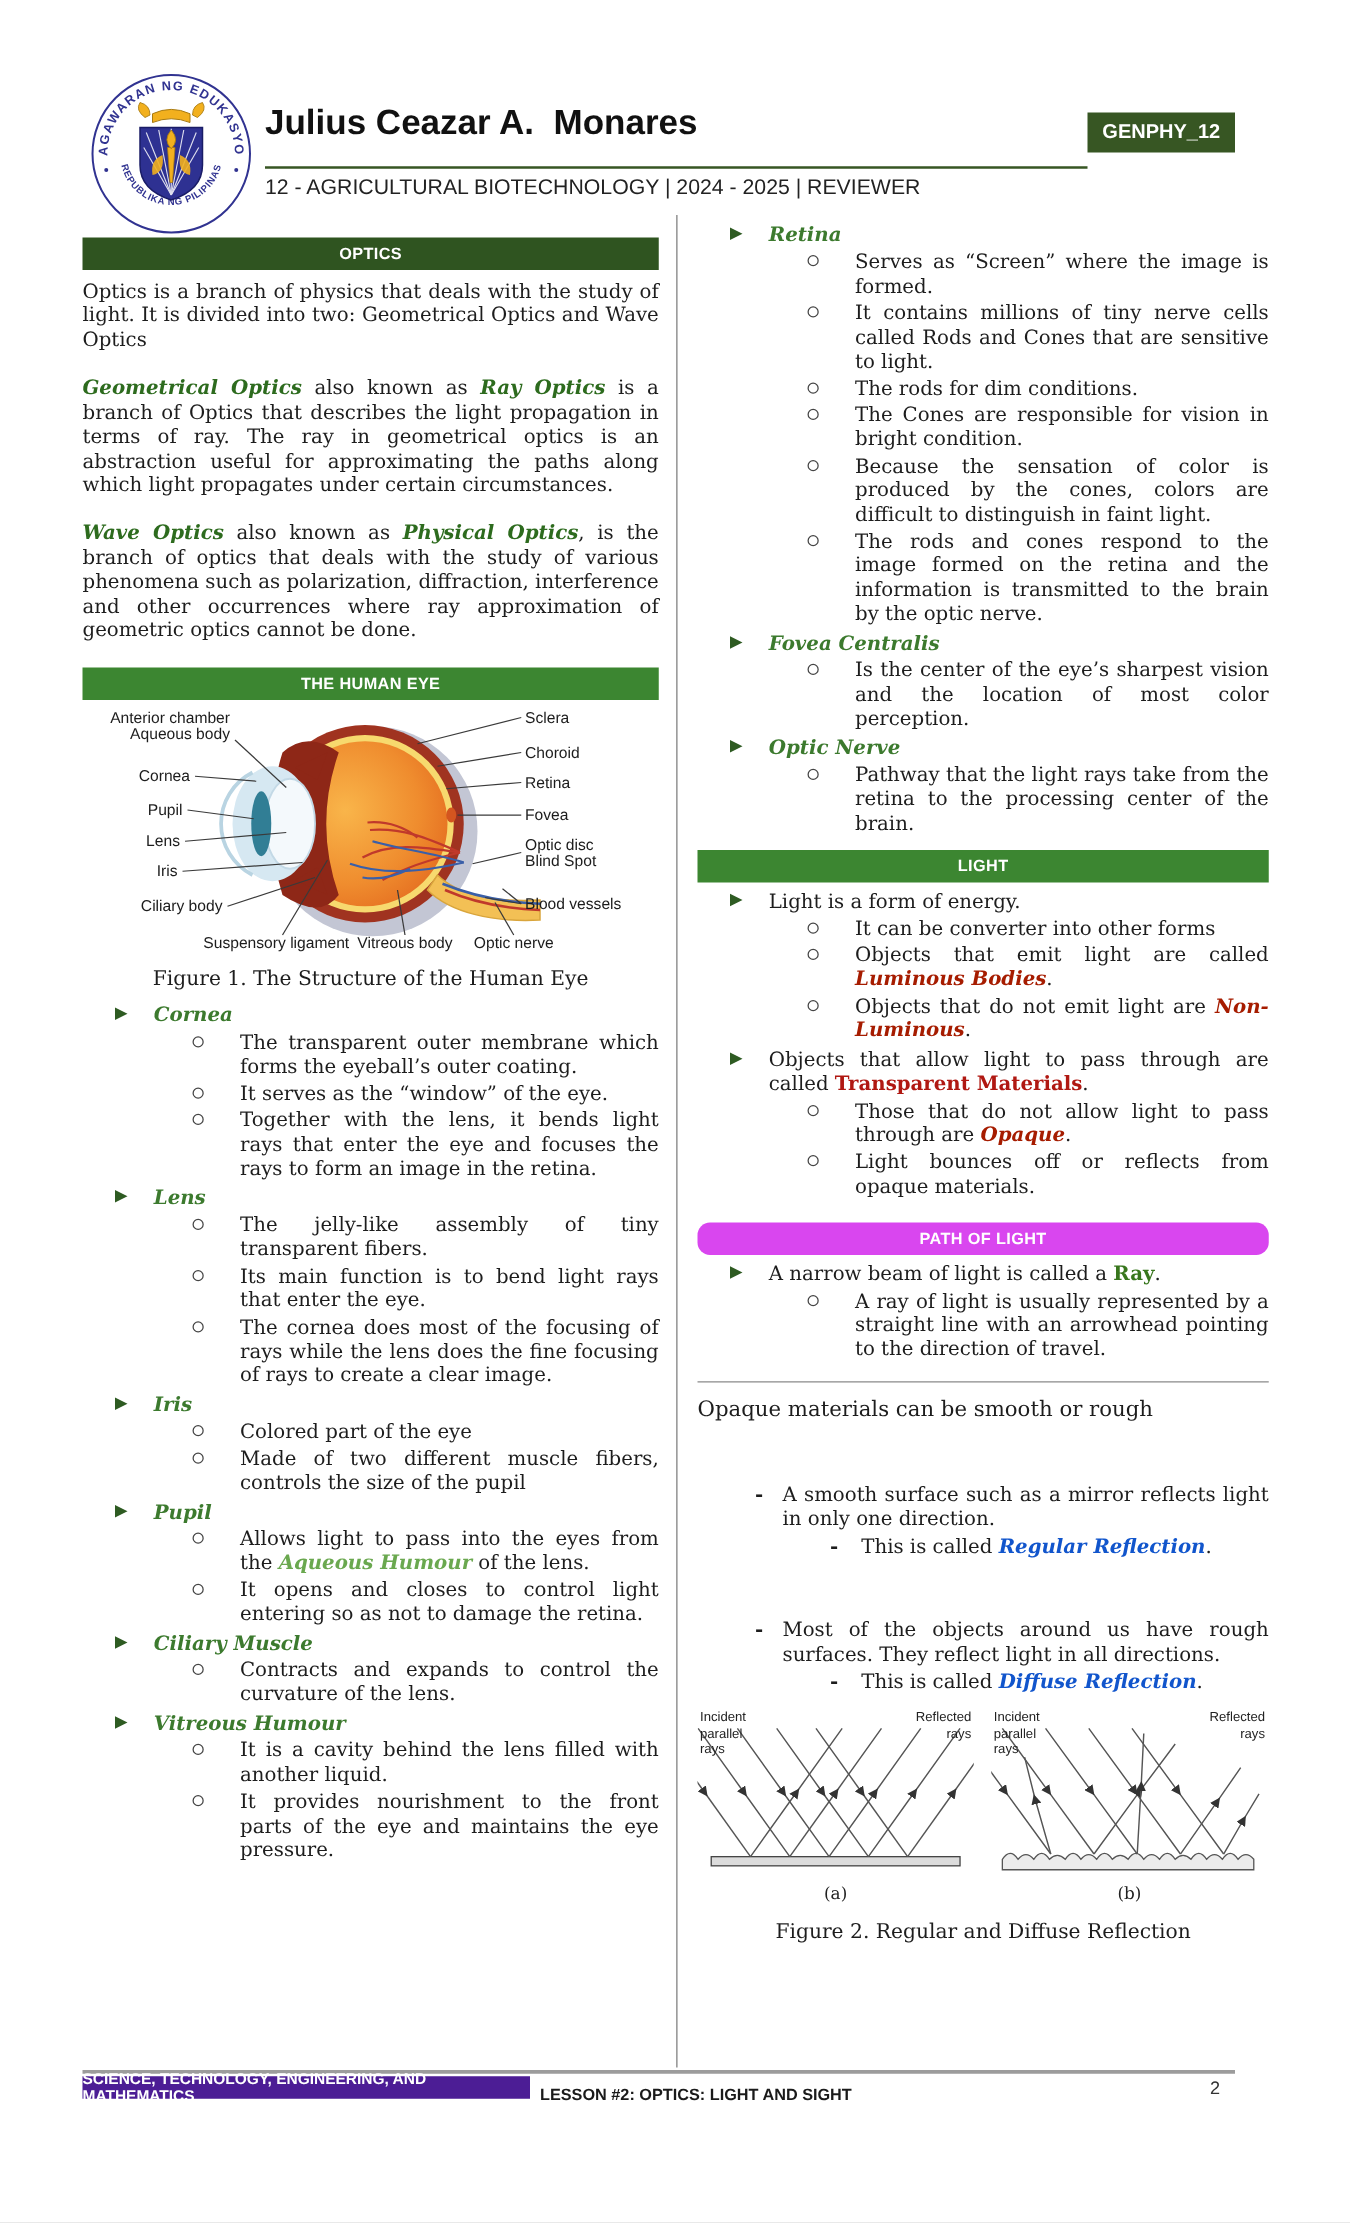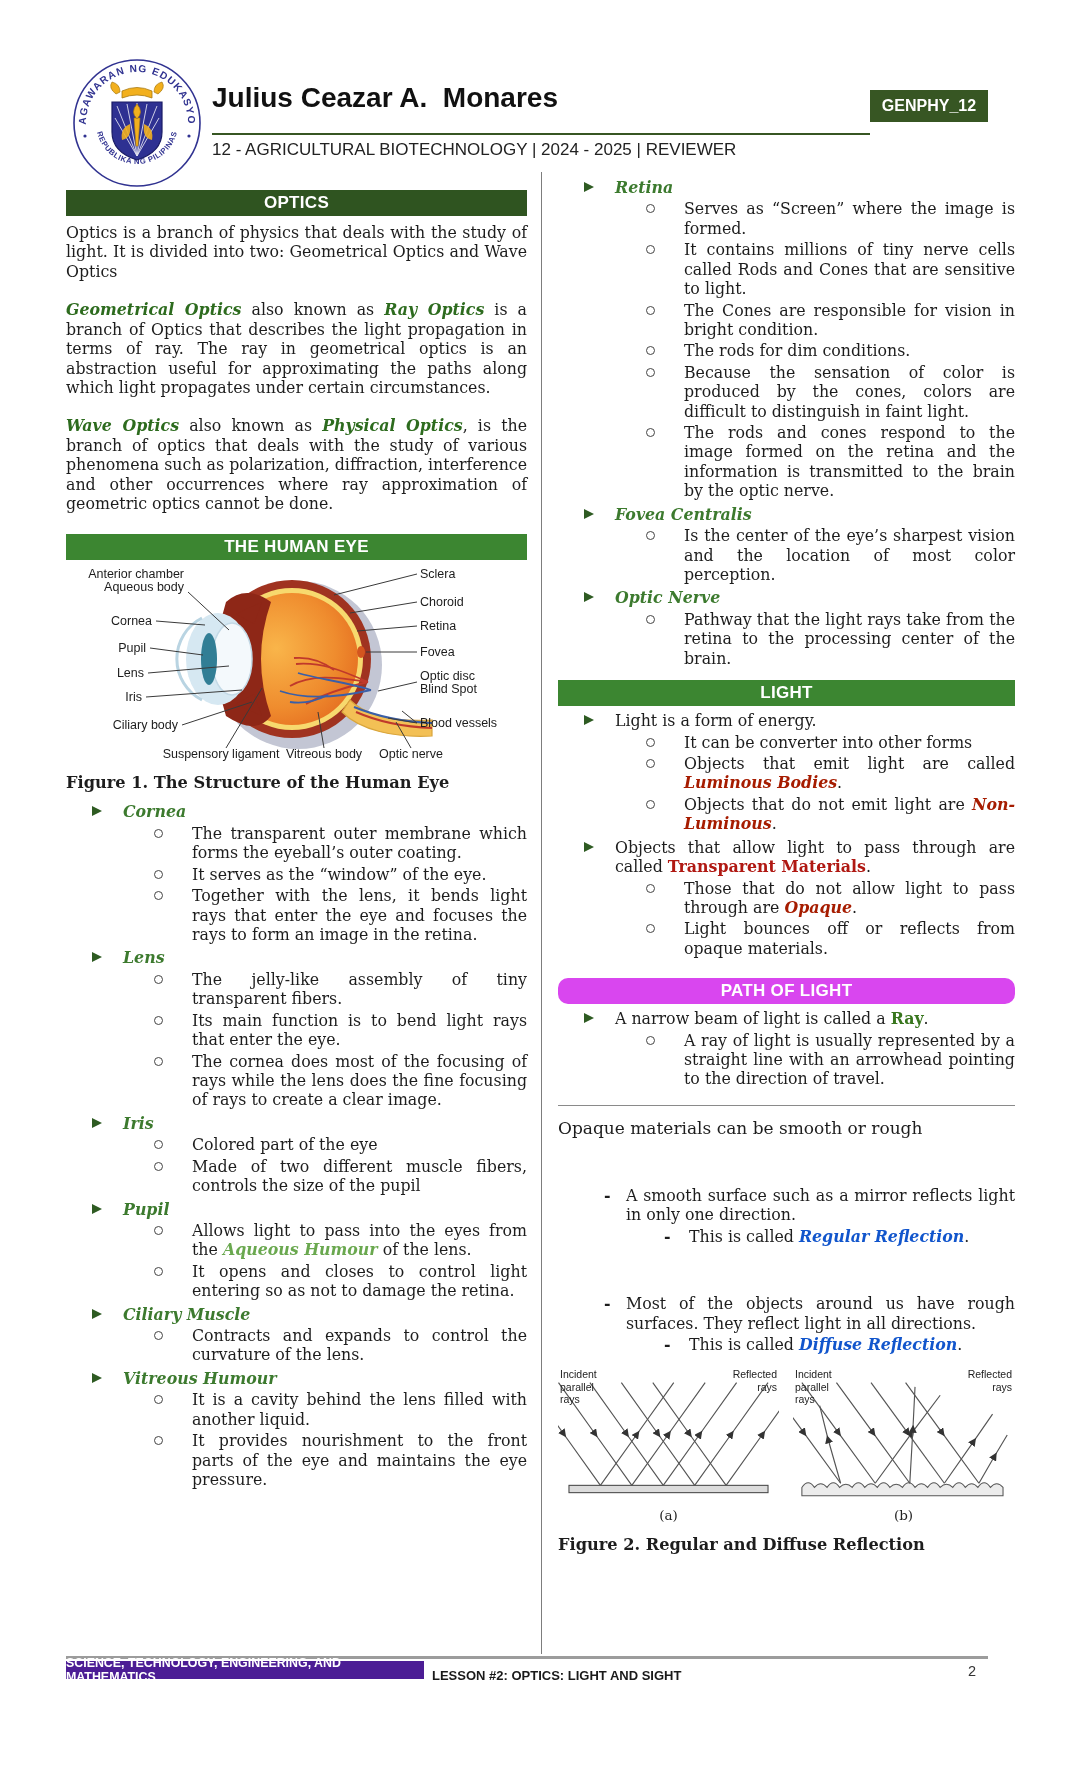--- a/index.html
+++ b/index.html
@@ -13,21 +13,21 @@
   .hdr-badge{position:absolute;left:870px;top:90px;width:118px;height:32px;background:#375623;
              color:#fff;font-family:"Liberation Sans",sans-serif;font-weight:bold;font-size:16px;
              display:flex;align-items:center;justify-content:center;}
   .hdr-sub{position:absolute;left:212px;top:140px;font-family:"Liberation Sans",sans-serif;
            font-size:17px;color:#222;}
   
   .col-left{position:absolute;left:66px;top:190px;width:461px;}
   .col-right{position:absolute;left:558px;top:174px;width:457px;}
   .vdiv{position:absolute;left:541px;top:172px;width:1px;height:1482px;background:#7d7d7d;}
   .gbar{height:26px;line-height:26px;text-align:center;color:#fff;
-        font-family:"Liberation Sans",sans-serif;font-weight:bold;font-size:17px;letter-spacing:.3px;}
+        font-family:"Liberation Sans",sans-serif;font-weight:bold;font-size:13px;letter-spacing:.3px;}
   .bar-dark{background:#2f5420;}
   .bar-mid{background:#3c8631;}
   .bar-light{background:#d946ef;border-radius:10px;}
   .para{font-size:15.8px;line-height:1.23;margin-top:19px;}
   .para:first-of-type{margin-top:7px;}
   .jt{text-align:justify;}
   
   .oi{display:flex;align-items:flex-start;margin-bottom:2px;font-size:15.8px;line-height:1.23;}
   .oi .mk{flex:0 0 auto;display:flex;justify-content:flex-start;}
   .oi .otx{flex:1;}
@@ -46,21 +46,21 @@
   
   .t-hg{color:#3c7a2e;font-weight:bold;font-style:italic;}
   .t-gt{color:#2d6b1e;font-weight:bold;font-style:italic;}
   .t-lg{color:#6aa84f;font-weight:bold;font-style:italic;}
   .t-rt{color:#a61c00;font-weight:bold;font-style:italic;}
   .t-rb{color:#b01812;font-weight:bold;}
   .t-gb{color:#38761d;font-weight:bold;}
   .t-bt{color:#1155cc;font-weight:bold;font-style:italic;}
   
   .eyewrap{margin-top:6px;}
-  .figcap{font-weight:bold;font-size:16.2px;margin:4px 0 10px 0;}
+  .figcap{text-align:center;font-weight:normal;font-size:16.2px;margin:4px 0 10px 0;}
   .eyelbl{font-family:"Liberation Sans",sans-serif;font-size:12.5px;fill:#1c1c1c;}
   .hsep{border:none;border-top:1px solid #8a8a8a;margin:16px 0 12px 0;}
   .refl-intro{font-size:17px;margin-bottom:2px;}
   .fig2row{display:flex;gap:14px;margin-top:14px;}
   .figbox{position:relative;width:221px;}
   .raylbl{position:absolute;top:0;font-family:"Liberation Sans",sans-serif;font-size:10.5px;
           line-height:1.18;color:#222;white-space:pre;}
   .raylbl.left{left:2px;}
   .raylbl.right{right:2px;text-align:right;}
   .sublbl{text-align:center;font-size:13.5px;margin-top:3px;color:#222;}
@@ -292,25 +292,25 @@
         <div class="oi oi-circle">
           <span class="mk mk-circle"></span>
           <div class="otx jt"><span>Serves as “Screen” where the image is formed.</span></div>
         </div>
         <div class="oi oi-circle">
           <span class="mk mk-circle"></span>
           <div class="otx jt"><span>It contains millions of tiny nerve cells called Rods and Cones that are sensitive to light.</span></div>
         </div>
         <div class="oi oi-circle">
           <span class="mk mk-circle"></span>
+          <div class="otx jt"><span>The rods for dim conditions.</span></div>
+        </div>
+        <div class="oi oi-circle">
+          <span class="mk mk-circle"></span>
           <div class="otx jt"><span>The Cones are responsible for vision in bright condition.</span></div>
-        </div>
-        <div class="oi oi-circle">
-          <span class="mk mk-circle"></span>
-          <div class="otx jt"><span>The rods for dim conditions.</span></div>
         </div>
         <div class="oi oi-circle">
           <span class="mk mk-circle"></span>
           <div class="otx jt"><span>Because the sensation of color is produced by the cones, colors are difficult to distinguish in faint light.</span></div>
         </div>
         <div class="oi oi-circle">
           <span class="mk mk-circle"></span>
           <div class="otx jt"><span>The rods and cones respond to the image formed on the retina and the information is transmitted to the brain by the optic nerve.</span></div>
         </div>
         <div class="oi oi-arrow">

